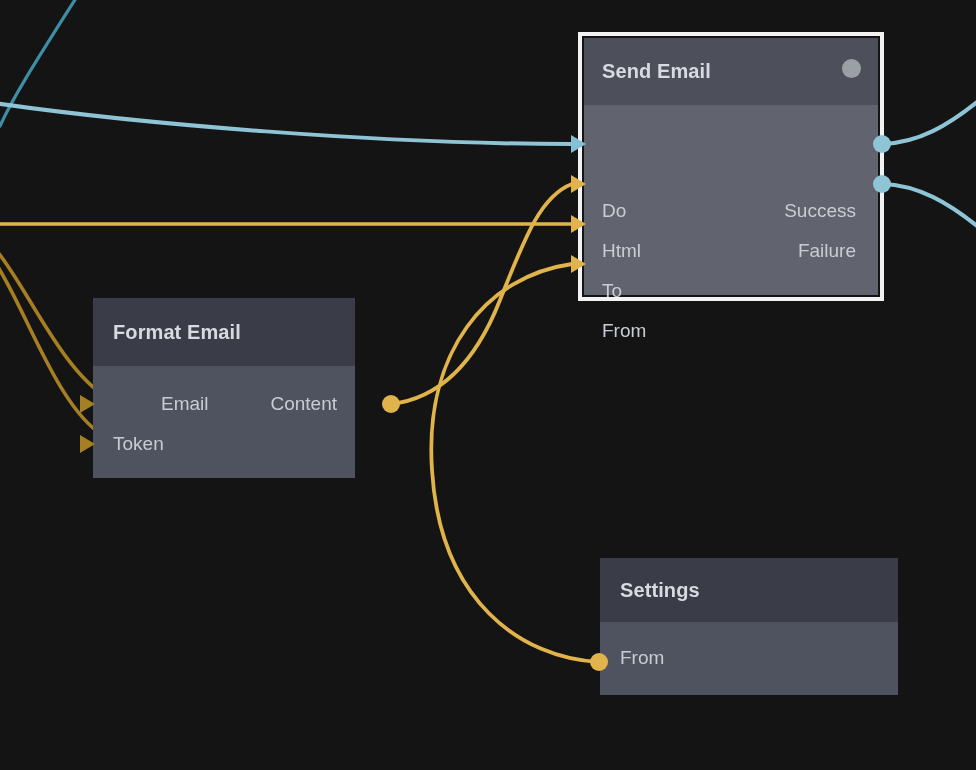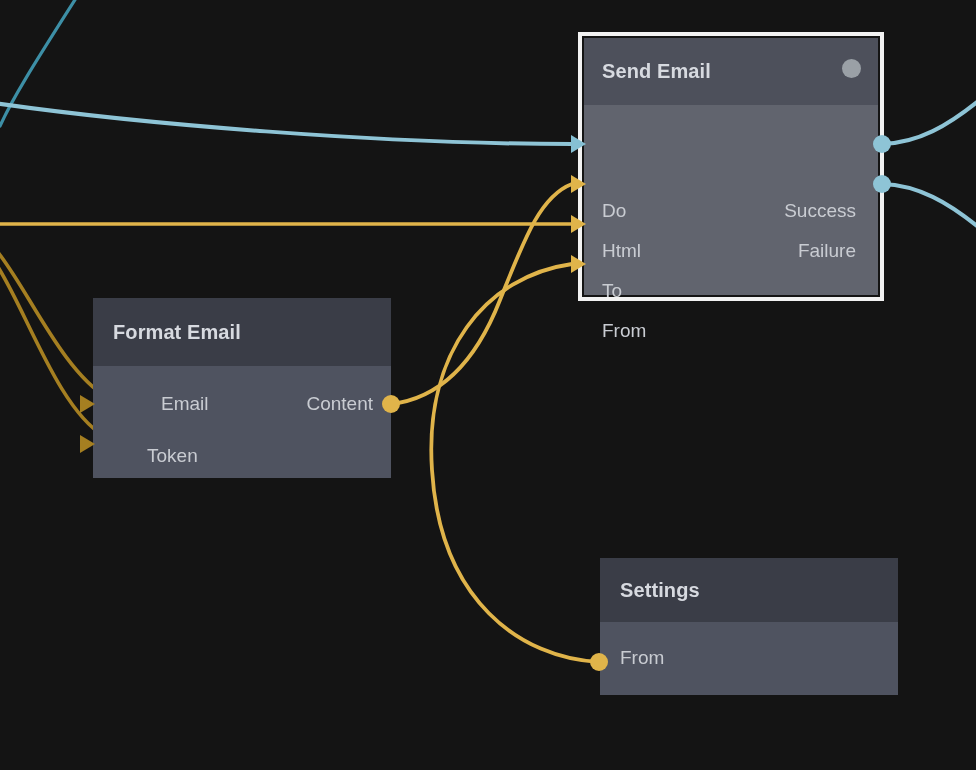--- a/index.html
+++ b/index.html
@@ -157,29 +157,29 @@
   </div>
 
   <span class="pin pin-arrow exec" style="left:571px; top:135px;"></span>
   <span class="pin pin-arrow" style="left:571px; top:175px;"></span>
   <span class="pin pin-arrow" style="left:571px; top:215px;"></span>
   <span class="pin pin-arrow" style="left:571px; top:255px;"></span>
 
   <span class="pin pin-circle exec" style="left:873px; top:135px;"></span>
   <span class="pin pin-circle exec" style="left:873px; top:175px;"></span>
 
-  <div class="node" style="left:93px; top:298px; width:298px; height:180px;">
+  <div class="node" style="left:93px; top:298px; width:262px; height:180px;">
     <div class="node-header" style="height:68px; background:#3a3d47; padding-left:20px;">
       <span class="node-title">Format Email</span>
     </div>
     <div class="node-body" style="height:112px; background:#4f5360;">
       <div class="pin-row" style="left:20px; top:28px;margin-left:48px;">
         <span class="pin-label">Email</span>
       </div>
-      <div class="pin-row" style="left:20px; top:80px;margin-left:34px;">
+      <div class="pin-row" style="left:20px; top:68px;">
         <span class="pin-label">Token</span>
       </div>
       <div class="pin-row" style="right:18px; top:28px;">
         <span class="pin-label">Content</span>
       </div>
     </div>
   </div>
 
   <span class="pin pin-arrow dim" style="left:80px; top:395px;"></span>
   <span class="pin pin-arrow dim" style="left:80px; top:435px;"></span>

